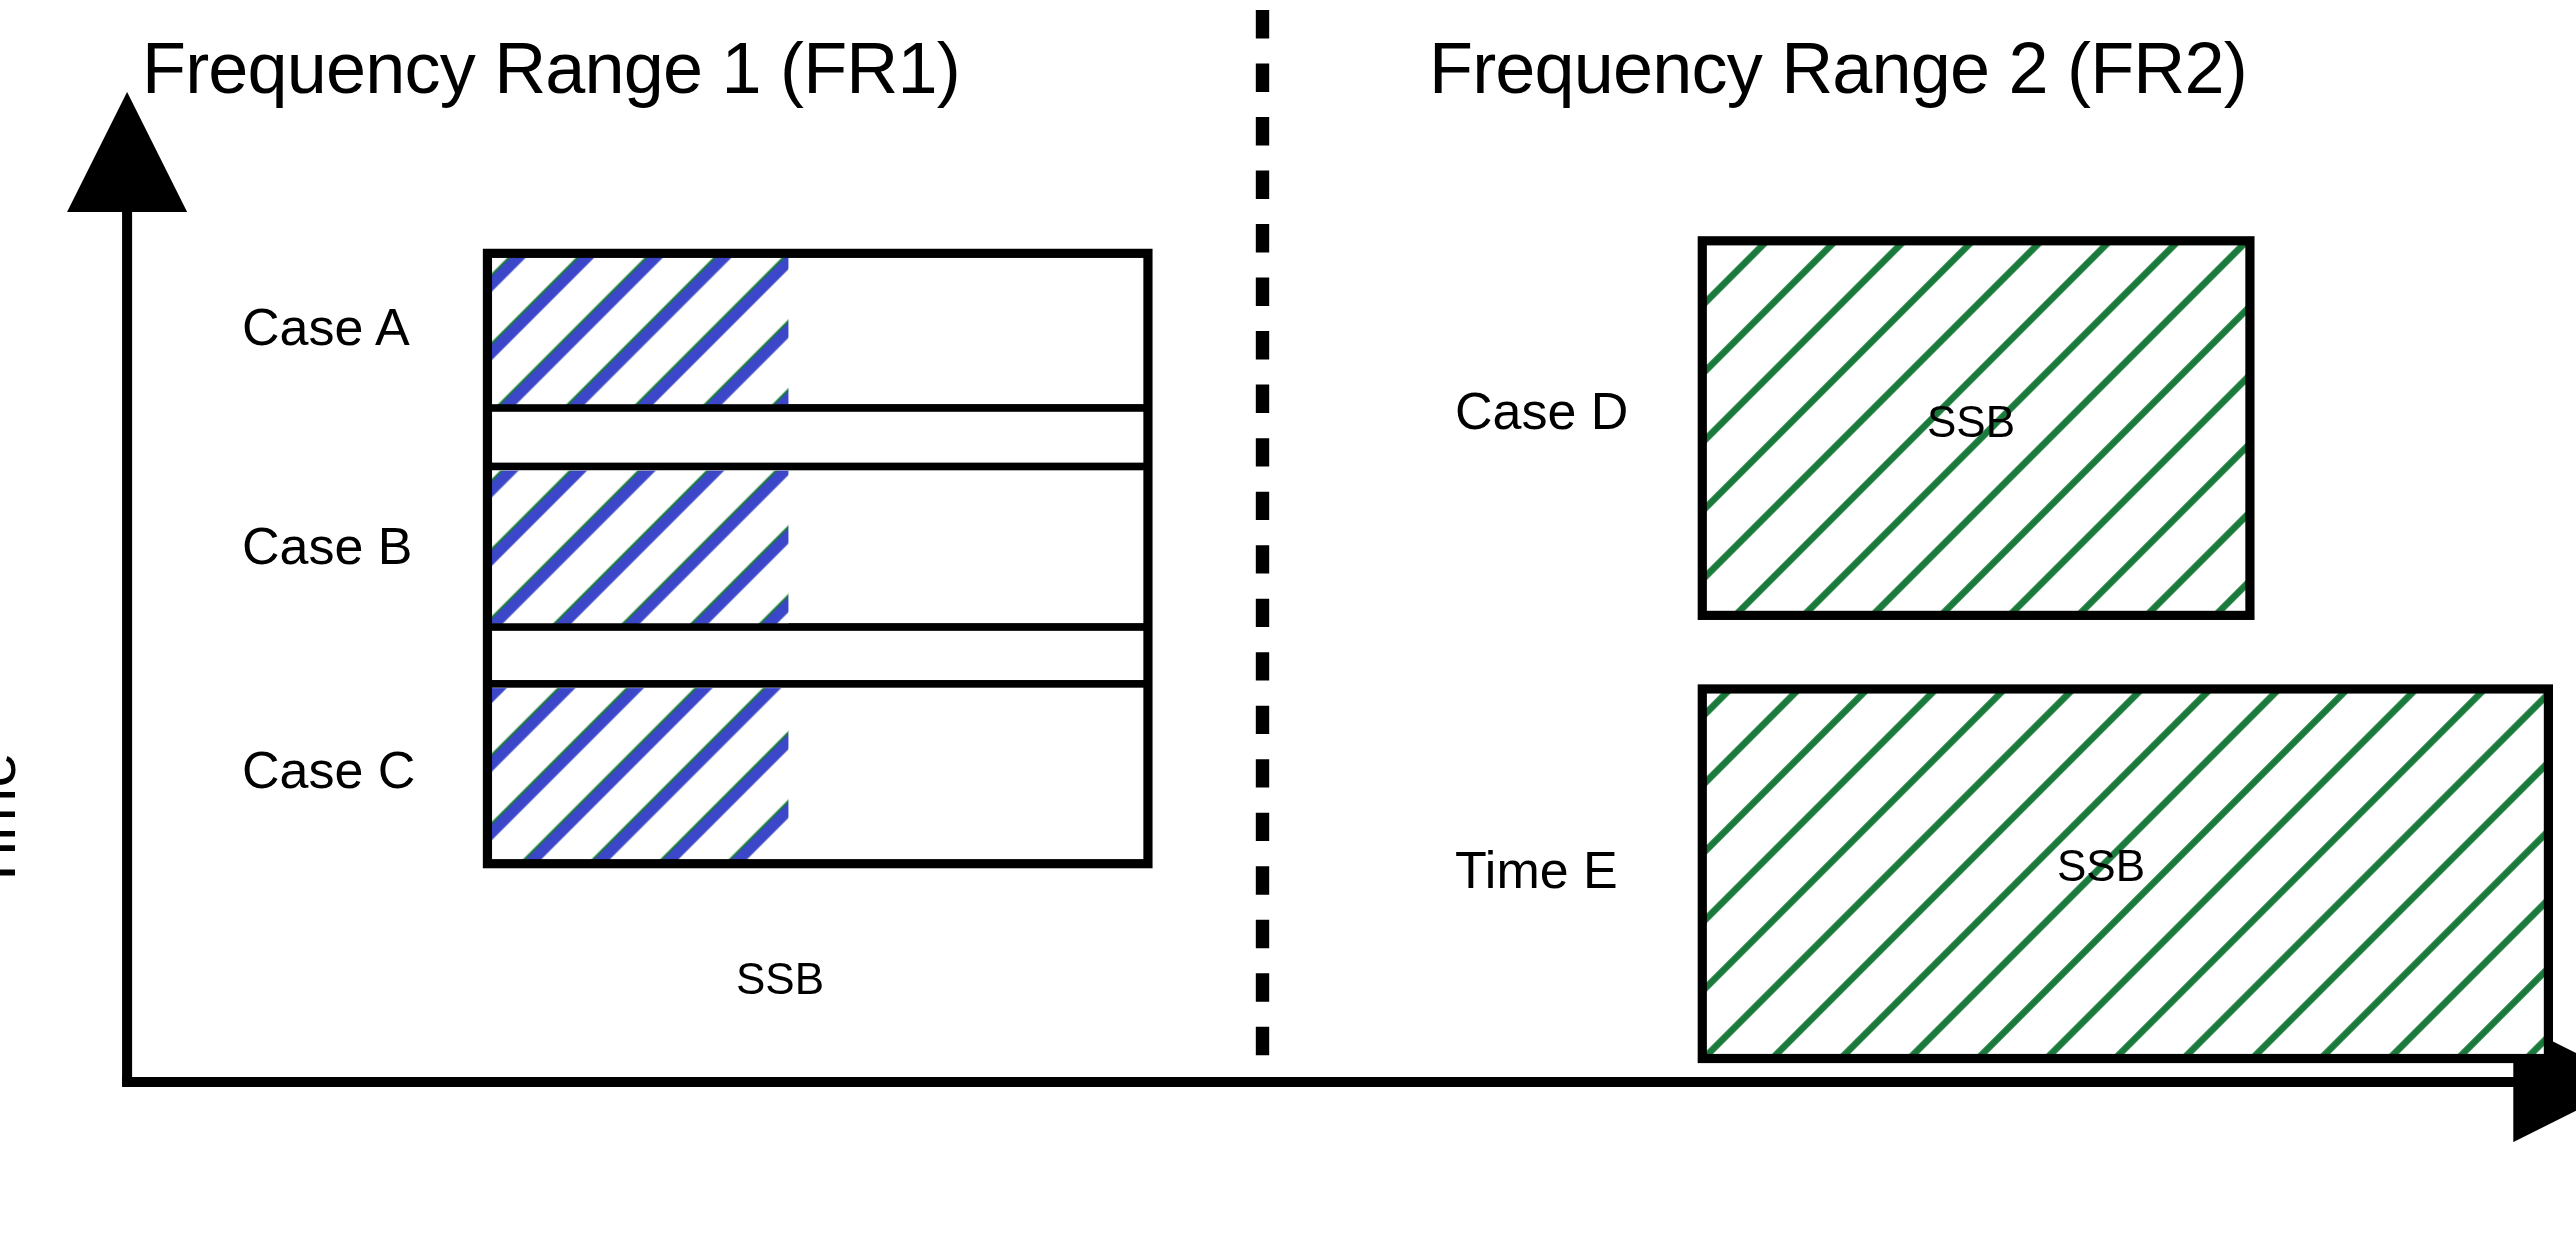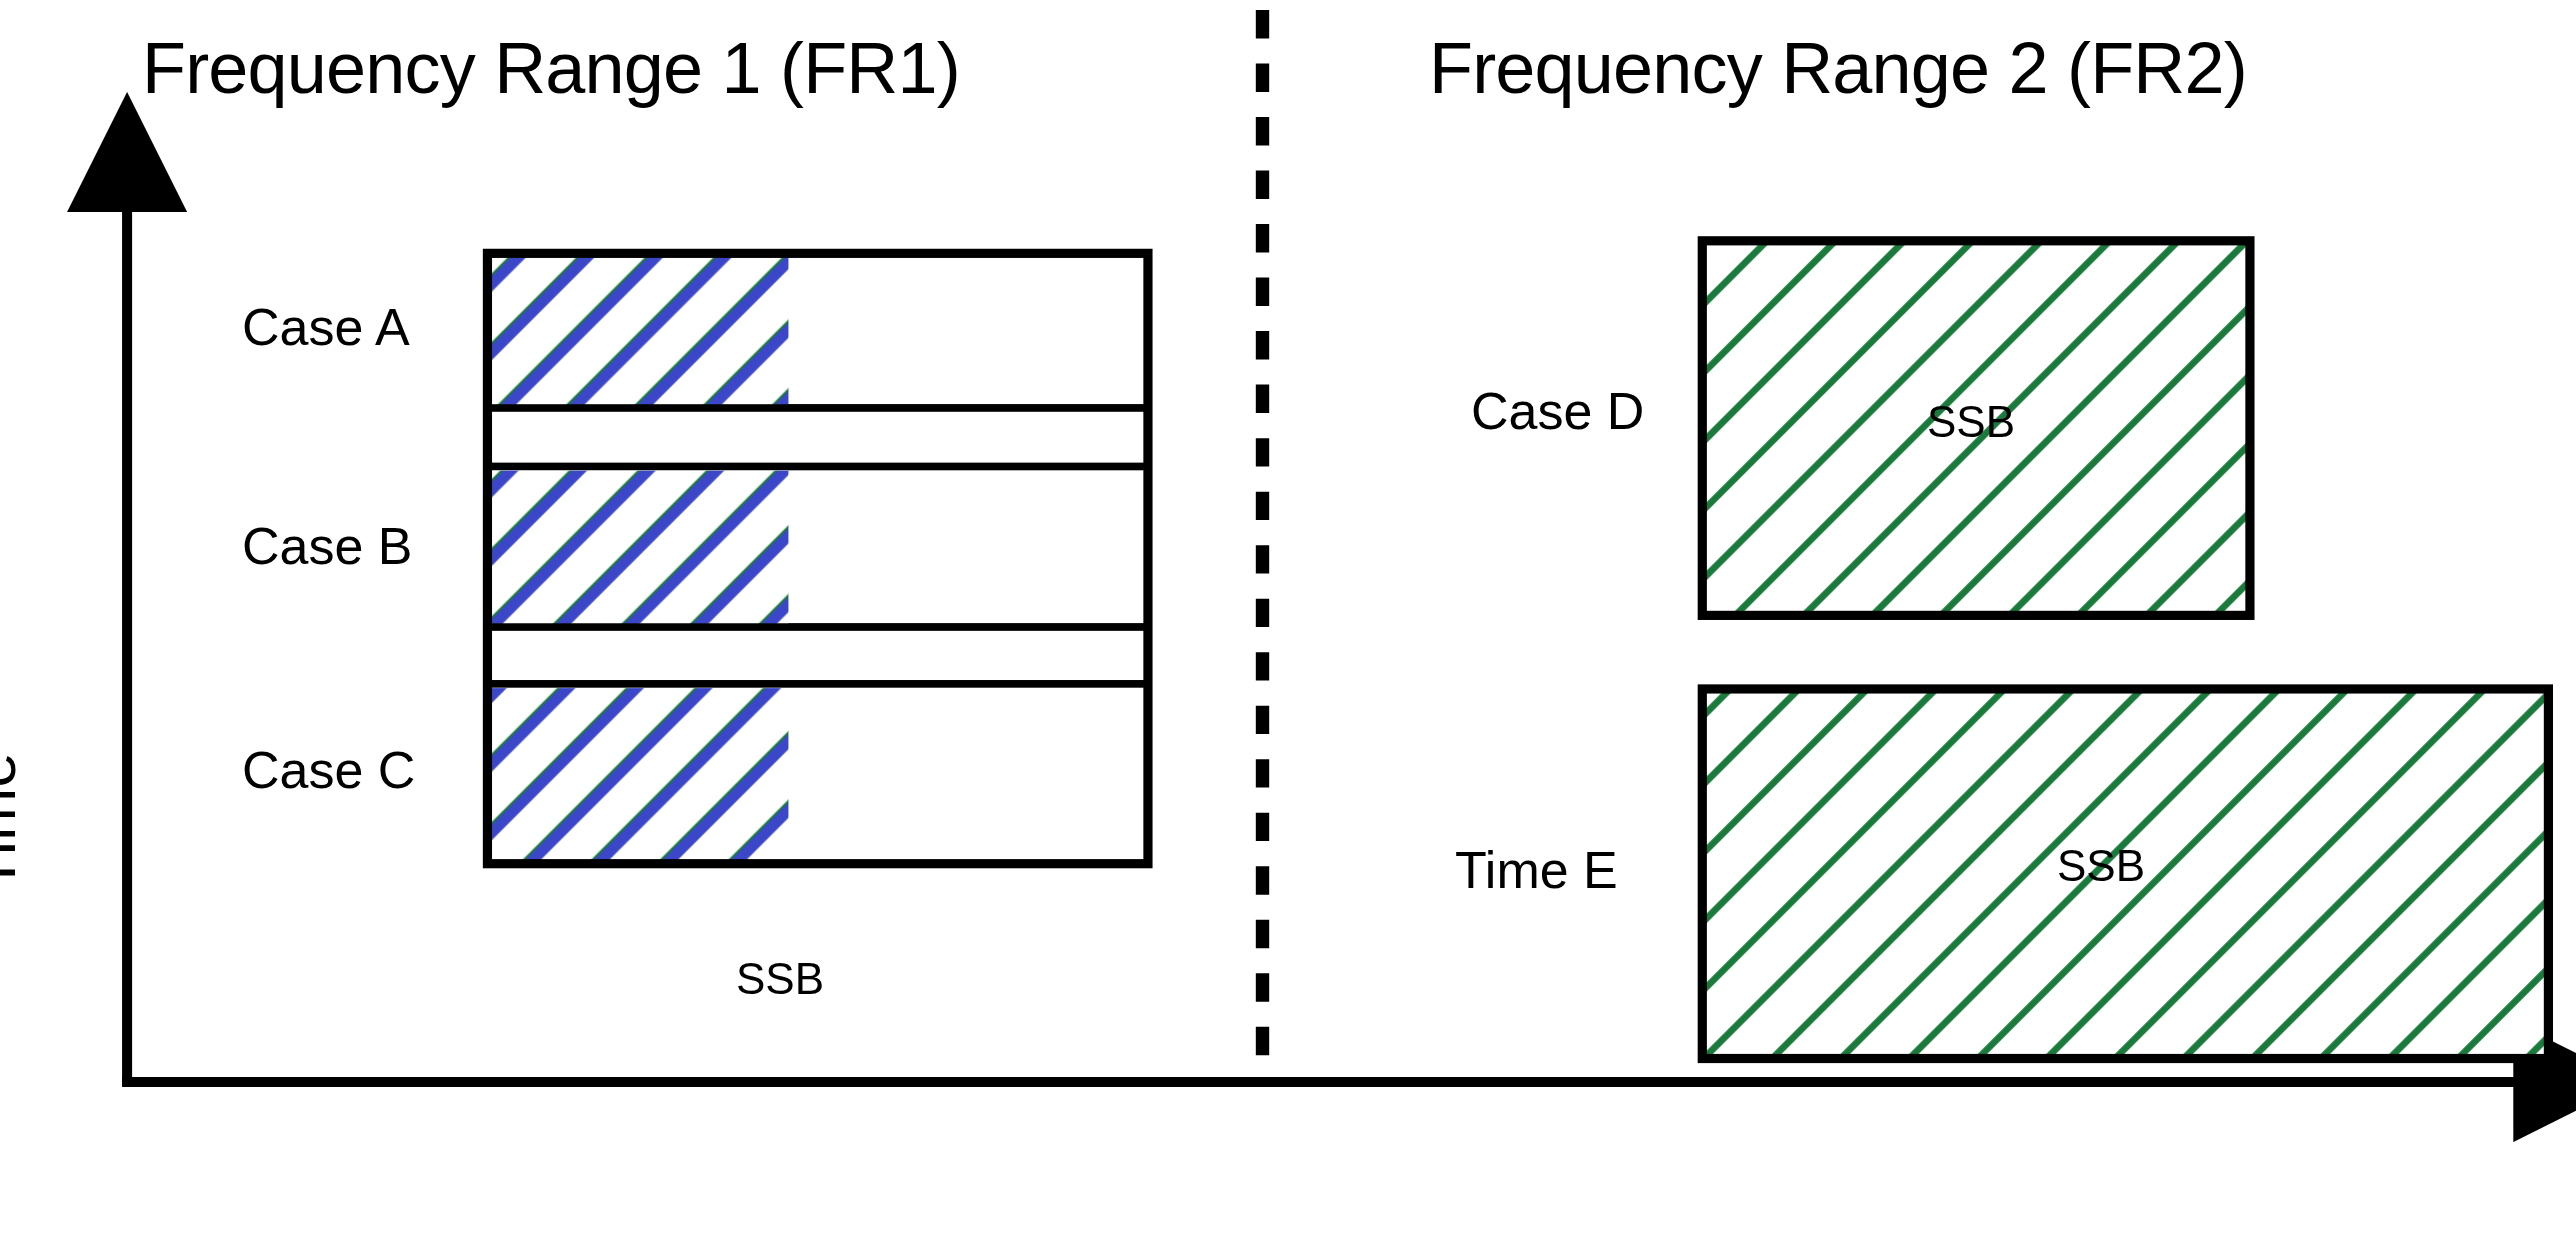--- a/index.html
+++ b/index.html
@@ -113,21 +113,21 @@
 
 
   <div class="lbl case-label" style="left:242px; top:301px;">Case A</div>
 
   <div class="lbl case-label" style="left:242px; top:520px;">Case B</div>
 
   <div class="lbl case-label" style="left:242px; top:744px;">Case C</div>
 
   <div class="lbl ssb-label" style="left:736px; top:957px;">SSB</div>
 
-  <div class="lbl case-label" style="left:1455px; top:385px;margin-left:16px;">Case D</div>
+  <div class="lbl case-label" style="left:1455px; top:385px;">Case D</div>
 
   <div class="lbl case-label" style="left:1455px; top:844px;">Time E</div>
 
   <div class="lbl ssb-label" style="left:1927px; top:400px;">SSB</div>
 
   <div class="lbl ssb-label" style="left:2057px; top:844px;">SSB</div>
 
 </div>
 
 

